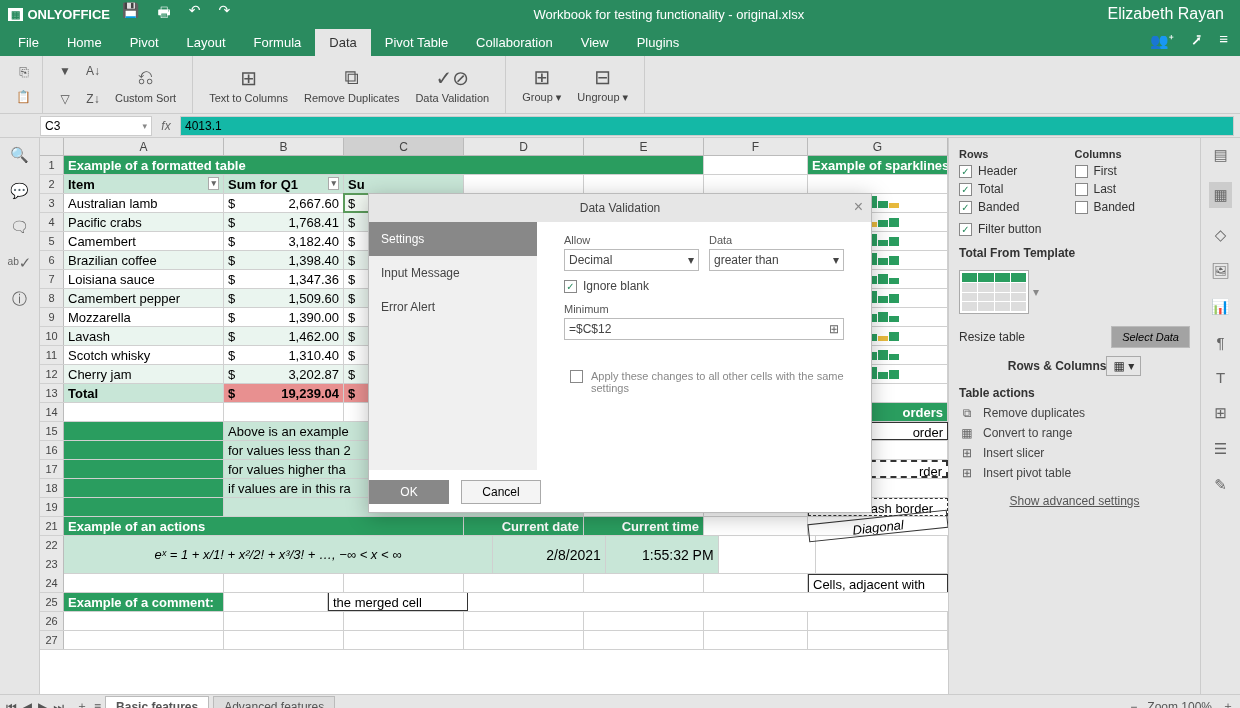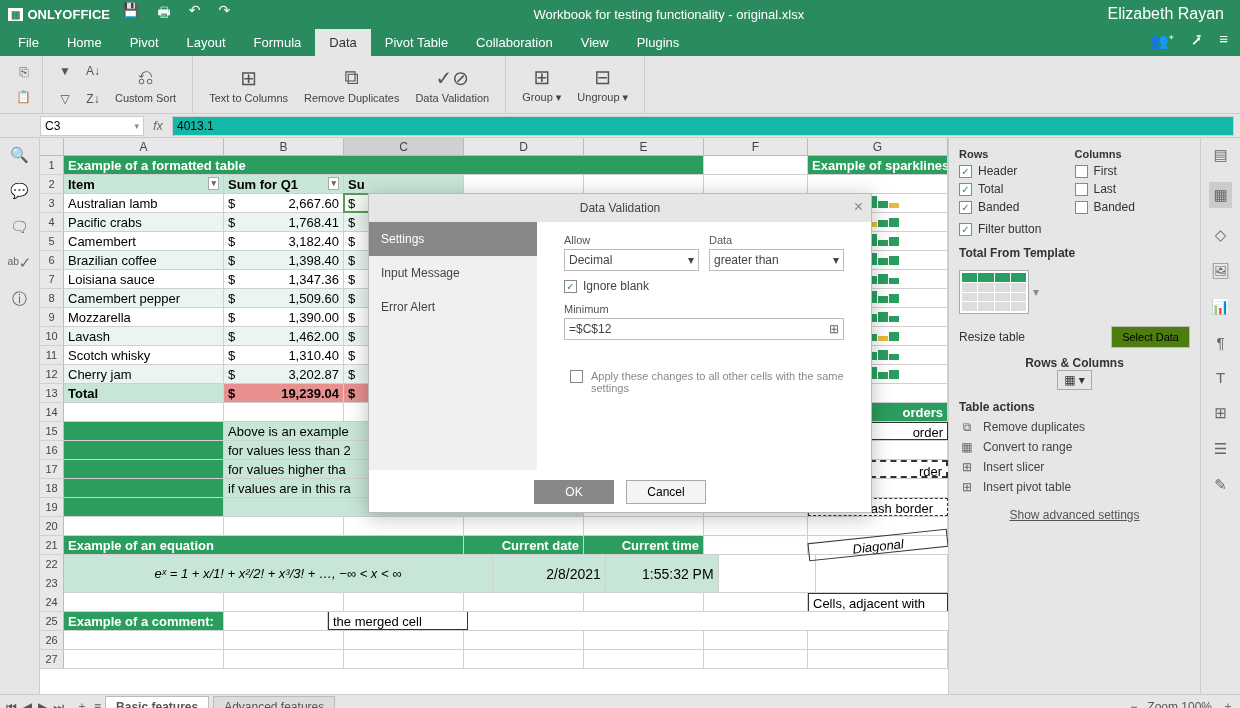--- a/index.html
+++ b/index.html
@@ -21,21 +21,21 @@
 
 
 .ribbon { background: #e6e6e6; height: 58px; display: flex; align-items: center; padding: 0 6px; border-bottom: 1px solid #ccc; }
 .ribbon-group { display: flex; flex-direction: row; gap: 4px; padding: 0 10px; height: 100%; align-items: center; border-right: 1px solid #ccc; }
 .ribbon-btn-sm { width: 24px; height: 24px; display: flex; align-items: center; justify-content: center; cursor: pointer; color: #555; }
 .ribbon-btn-lg { display: flex; flex-direction: column; align-items: center; gap: 2px; cursor: pointer; padding: 2px 6px; font-size: 11px; color: #444; }
 .ribbon-btn-lg .ribbon-icon { font-size: 20px; color: #555; height: 24px; display:flex; align-items:center; }
 
 
 .formulabar { background: #e6e6e6; height: 24px; display: flex; align-items: center; border-bottom: 1px solid #ccc; padding-left: 40px; }
-.name-box { width: 104px; height: 20px; background: #fff; border: 1px solid #ccc; padding: 0 4px; font-size: 12px; display:flex; align-items:center; justify-content:space-between; }
+.name-box { width: 112px; height: 20px; background: #fff; border: 1px solid #ccc; padding: 0 4px; font-size: 12px; display:flex; align-items:center; justify-content:space-between; }
 .fx-label { width: 20px; text-align: center; font-style: italic; color: #666; margin: 0 4px; }
 .formula-input { flex: 1; height: 20px; background: #14b8a6; border: 1px solid #ccc; padding: 0 4px; font-size: 12px; display:flex; align-items:center; margin-right: 6px; }
 
 
 .main { display: flex; height: 556px; }
 .left-sidebar { width: 40px; background: #e6e6e6; border-right: 1px solid #ccc; display: flex; flex-direction: column; align-items: center; padding-top: 8px; gap: 18px; color: #666; }
 .left-sidebar span { cursor: pointer; font-size: 15px; }
 
 
 .grid-area { flex: 1; background: #fff; position: relative; overflow: hidden; }
@@ -76,21 +76,21 @@
 .chk.checked::after { content: '✓'; }
 .two-col { display: flex; }
 .two-col > div { flex: 1; }
 .template-box { width: 70px; height: 44px; border: 1px solid #aaa; background: #fff; margin: 4px 0; display:grid; grid-template-columns:repeat(4,1fr); grid-template-rows:repeat(4,1fr); gap:1px; padding:2px; }
 .template-box span { background:#ddd; }
 .template-box span:nth-child(-n+4){ background:#2a9d5f; }
 .right-panel .section-title { font-weight: bold; margin: 10px 0 6px; font-size: 12px; }
 .action-link { display: flex; align-items: center; gap: 8px; margin: 6px 0; cursor: pointer; color: #444; }
 .action-link .ic { width: 16px; text-align:center; color:#666; }
 .adv-link { text-align: center; color: #555; text-decoration: underline; margin-top: 14px; cursor:pointer; }
-.btn-small { background:#4d7c0f; border:1px solid #bbb; padding:4px 10px; font-size:11px; cursor:pointer; }
+.btn-small { background:#a3a3a3; border:1px solid #bbb; padding:4px 10px; font-size:11px; cursor:pointer;font-style:italic; }
 .select-data-row { display:flex; align-items:center; justify-content:space-between; margin:8px 0; }
 
 
 .right-toolbar { width: 40px; background: #e6e6e6; border-left: 1px solid #ccc; display:flex; flex-direction:column; align-items:center; padding-top:8px; gap:18px; color:#666; }
 .right-toolbar span { cursor:pointer; font-size:15px; }
 .right-toolbar span.active { background:#ccc; padding:4px; }
 
 
 .statusbar { height: 24px; background: #e6e6e6; border-top: 1px solid #ccc; display: flex; align-items: center; padding: 0 6px; font-size: 12px; color: #555; }
 .sheet-tab { padding: 3px 10px; background: #fff; border: 1px solid #bbb; margin-left: 4px; cursor:pointer; }
@@ -106,21 +106,21 @@
 .dialog-sb-item { padding: 10px 12px; font-size: 12px; color: #444; cursor:pointer; }
 .dialog-sb-item.active { background: #888; color: #fff; }
 .dialog-content { flex: 1; padding: 12px 27px; font-size: 12px; color: #444; }
 .dialog-content label { display: block; margin-bottom: 3px; font-size: 11px; color:#555; }
 .dialog-select { width: 100%; height: 22px; border: 1px solid #bbb; background: #fff; padding: 0 4px; font-size: 12px; display:flex; align-items:center; justify-content:space-between; cursor:pointer; }
 .dialog-row { display: flex; gap: 10px; margin-bottom: 8px; }
 .dialog-row > div { flex: 1; }
 .dialog-input { width: 100%; height: 22px; border: 1px solid #bbb; padding: 0 4px; font-size: 12px; display:flex; align-items:center; justify-content:space-between; }
 .dialog-input .range-icon { font-size:12px; color:#666; cursor:pointer; }
 .apply-note { font-size: 11px; color: #888; display:flex; gap:8px; margin-top:30px; padding-left:6px; }
-.dialog-footer { height: 44px; display: flex; align-items: center; justify-content: center; gap: 12px; }
+.dialog-footer { height: 44px; display: flex; align-items: center; gap: 12px; }
 .dlg-btn { width: 80px; height: 24px; border: 1px solid #aaa; background: #f4f4f4; cursor: pointer; font-size: 12px; }
 .dlg-btn.primary { background: #888; color: #fff; border-color:#888; }
 
 </style>
 </head>
 <body>
 
 <div class="titlebar">
   <div class="logo">
     <span style="background:#fff;color:#2a8b5f;padding:1px 3px;font-size:10px;">▦</span>
@@ -555,34 +555,24 @@
         </div>
       <div class="grid-row">
           <div class="row-header">19</div>
           <div class="cell" style="width:160px;background:#2a9d5f;"></div>
           <div class="cell" style="width:360px;background:#c8e6d7;"></div>
           <div class="cell col-E"></div>
           <div class="cell col-F"></div>
           <div class="cell col-G" style="border:1px dashed #333">Dot-and-dash border</div>
         </div>
 
-      <div class="grid-row">
-          <div class="row-header">20</div>
-          <div class="cell col-A"></div>
-          <div class="cell col-B"></div>
-          <div class="cell col-C"></div>
-          <div class="cell col-D"></div>
-          <div class="cell col-E"></div>
-          <div class="cell col-F"></div>
-          <div class="cell col-G"></div>
-        </div>
 
       <div class="grid-row">
         <div class="row-header">21</div>
-        <div class="cell hdr-green" style="width:400px">Example of an equation</div>
+        <div class="cell hdr-green" style="width:400px">Example of an actions</div>
         <div class="cell hdr-green col-D num">Current date</div>
         <div class="cell hdr-green col-E num">Current time</div>
         <div class="cell col-F"></div>
         <div class="cell col-G" style="border:1px solid #333;font-style:italic;text-align:center;transform:rotate(-6deg);">Diagonal</div>
       </div>
 
       <div class="grid-row" style="height:38px">
         <div style="display:flex;flex-direction:column;width:24px;">
             <div class="row-header" style="height:19px">22</div>
             <div class="row-header" style="height:19px">23</div>
@@ -691,21 +681,21 @@
           <span></span>
           <span></span>
           <span></span>
         </div>
       <span style="color:#888;">▾</span>
     </div>
     <div class="select-data-row">
       <span>Resize table</span>
       <button class="btn-small">Select Data</button>
     </div>
-    <div style="display:flex;align-items:center;justify-content:space-between;margin:8px 0;flex-direction:column;">
+    <div style="display:flex;align-items:center;justify-content:center;margin:8px 0;">
       <span class="section-title" style="margin:0">Rows &amp; Columns</span>
       <span style="border:1px solid #aaa;padding:2px 6px;">▦ ▾</span>
     </div>
     <div class="section-title">Table actions</div>
     <div class="action-link">
         <span class="ic">⧉</span>
         <span>Remove duplicates</span>
       </div>
     <div class="action-link">
         <span class="ic">▦</span>

